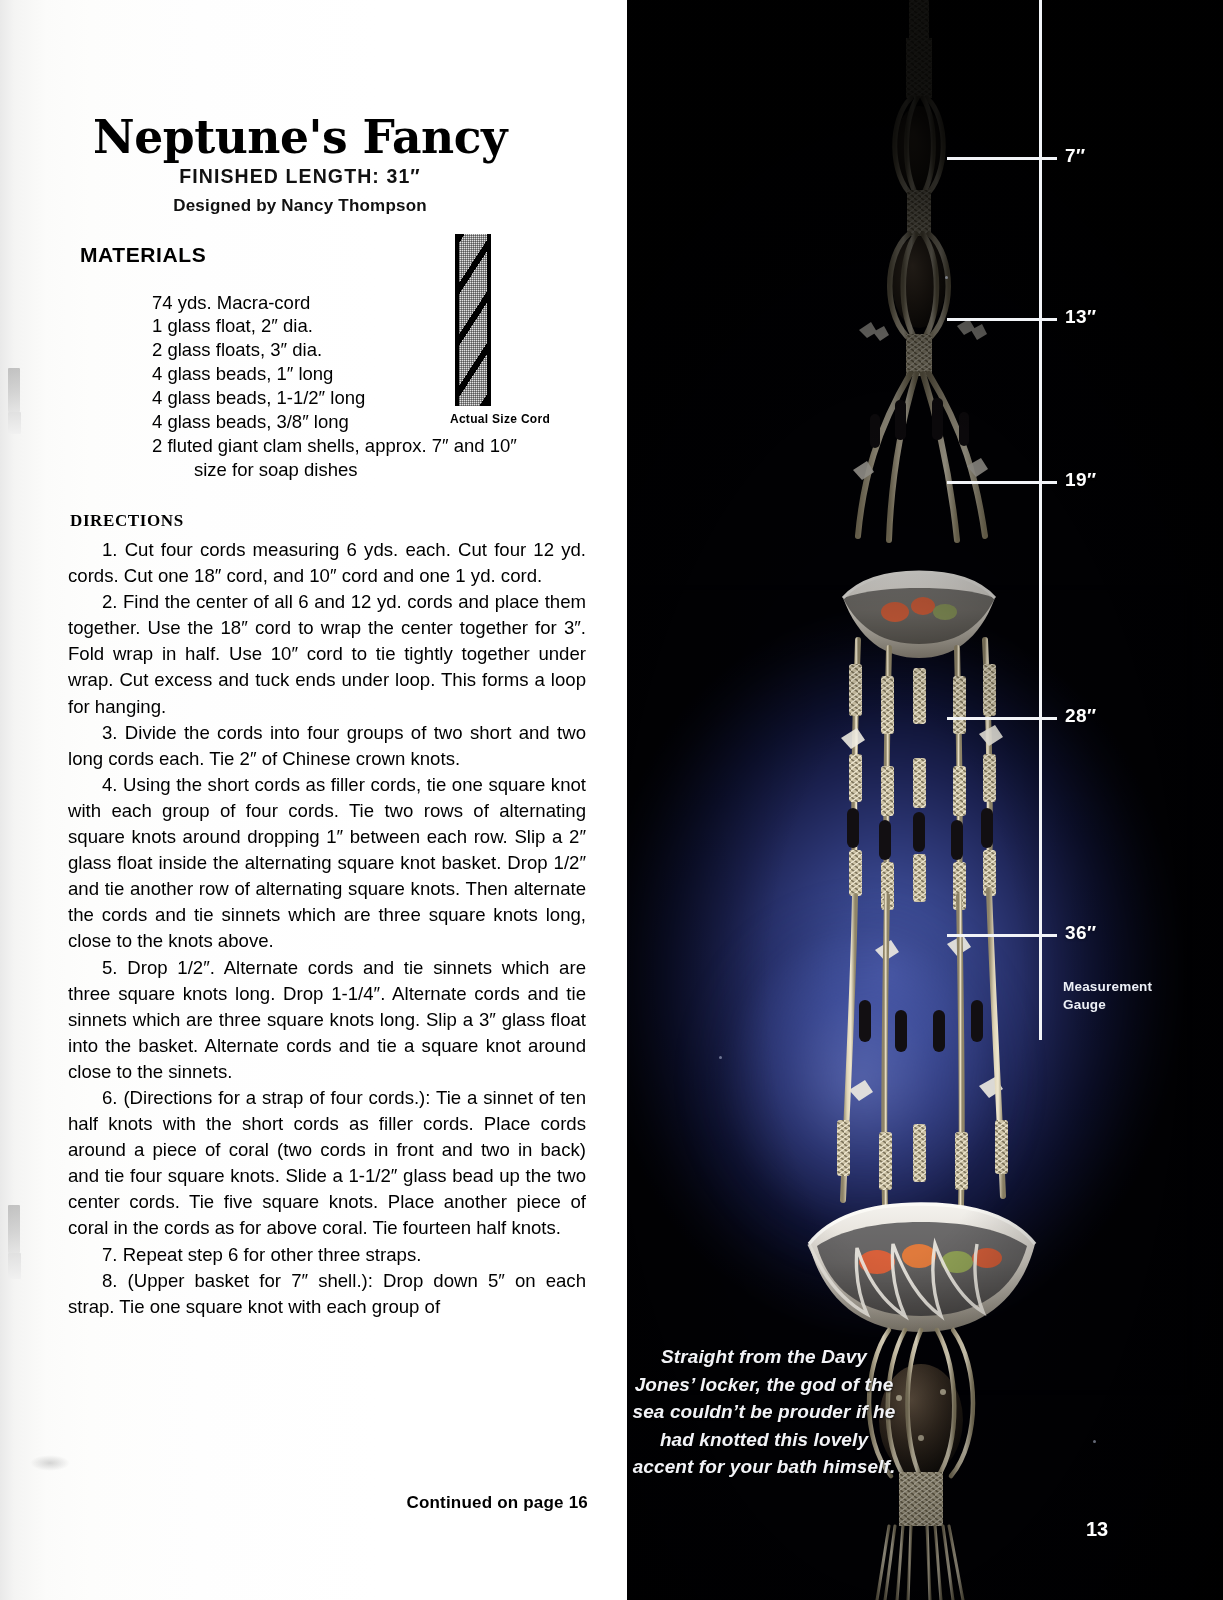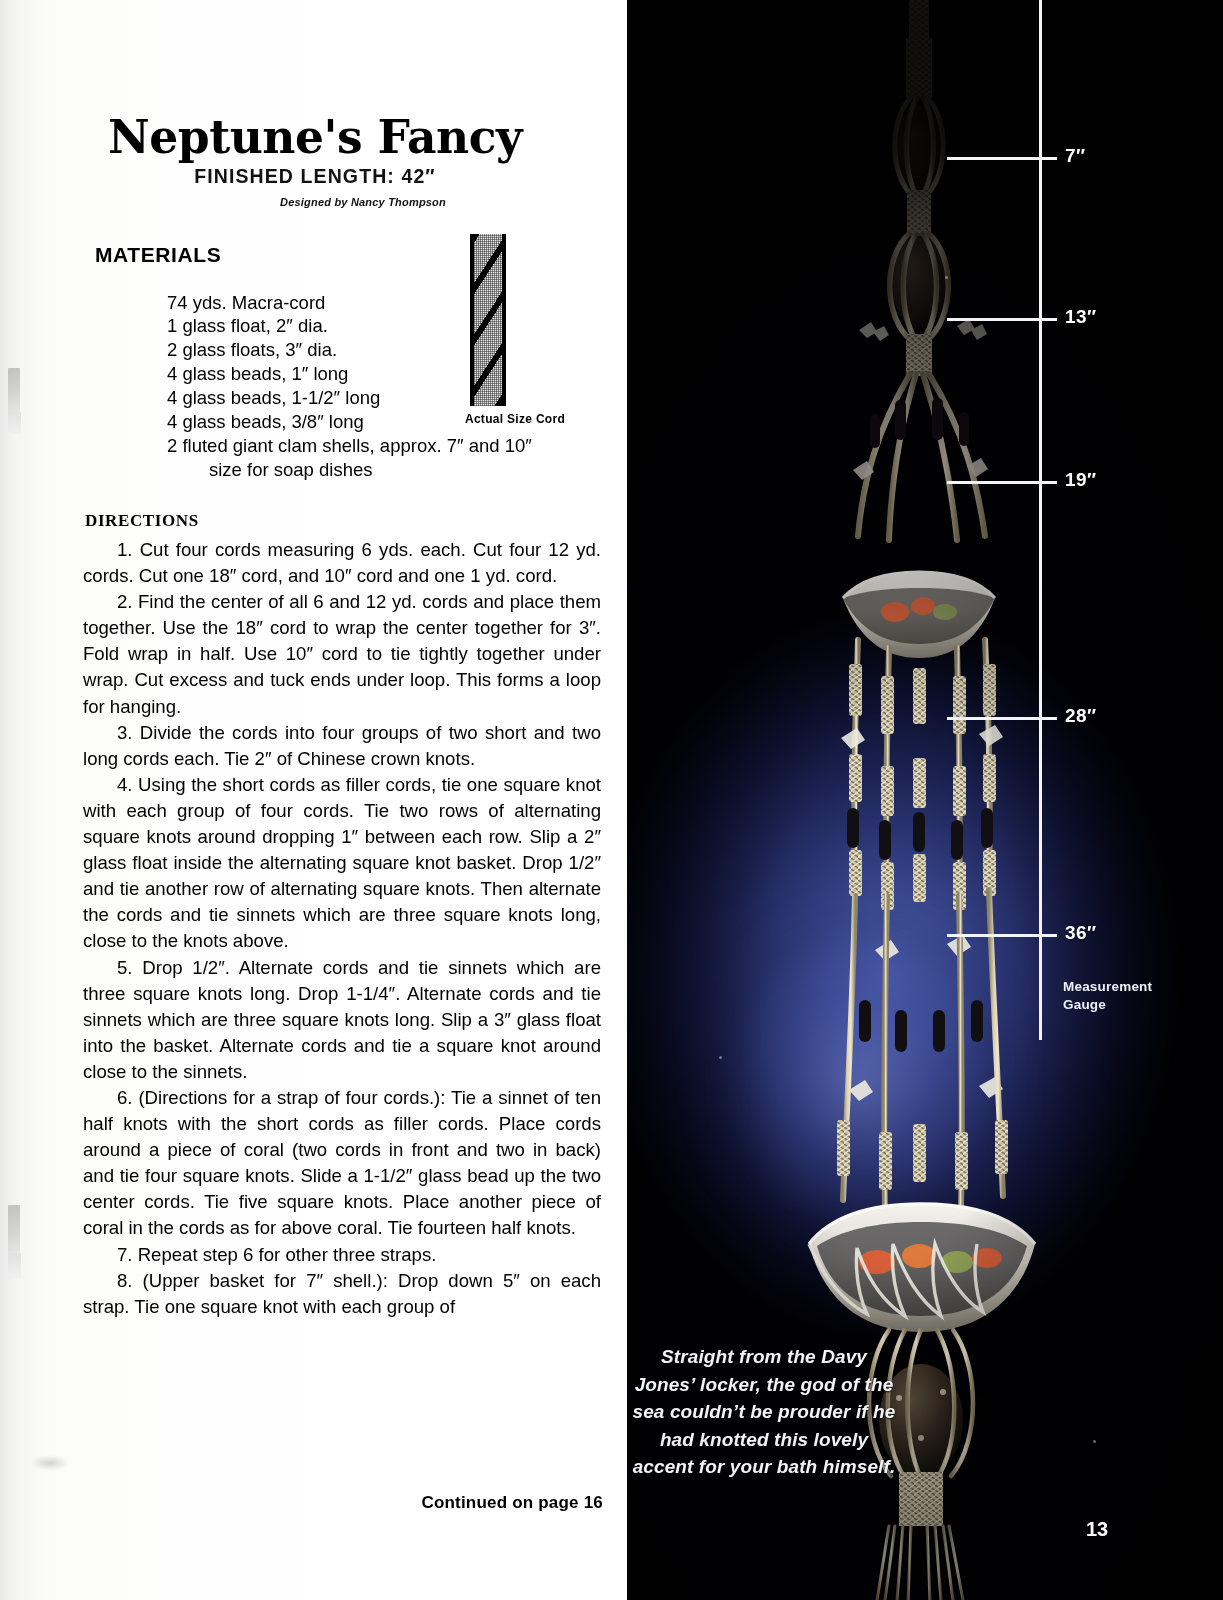--- a/index.html
+++ b/index.html
@@ -22,39 +22,39 @@
     background:linear-gradient(180deg,#9a9a9a,#b9b9b9 55%,#d8d8d8);
     opacity:.55;border-radius:1px;
   }
   .staple.s1{top:368px;height:44px;}
   .staple.s2{top:412px;height:22px;width:13px;background:linear-gradient(180deg,#dcdcdc,#f0f0f0);opacity:.8;}
   .staple.s3{top:1205px;height:48px;}
   .staple.s4{top:1253px;height:26px;width:13px;background:linear-gradient(180deg,#dcdcdc,#f0f0f0);opacity:.8;}
   .smudge{position:absolute;background:radial-gradient(ellipse at center,rgba(120,120,120,.30),rgba(120,120,120,0) 70%);}
 
   
-  .textcol{position:absolute;left:15px;top:0;width:540px;height:1600px;padding-left:12px;}
+  .textcol{position:absolute;left:0;top:0;width:540px;height:1600px;padding-left:12px;}
   .title{
     position:absolute;left:0;top:78px;width:600px;
     text-align:center;
     font-family:"DejaVu Serif", serif;
     font-weight:700;
     font-size:47px;
     letter-spacing:-0.5px;
     color:#000;
     transform:scaleX(0.97);
     transform-origin:center;
   }
   .finished{
     position:absolute;left:0;top:165px;width:600px;text-align:center;
     font-size:19.5px;font-weight:700;letter-spacing:1.1px;color:#111;
   }
   .designer{
     position:absolute;left:0;top:196px;width:600px;text-align:center;
-    font-size:11px;font-style:italic;font-weight:700;letter-spacing:.2px;color:#111;margin-left:48px;
+    font-size:17px;font-weight:700;letter-spacing:.2px;color:#111;
   }
 
   .mat-head{position:absolute;left:80px;top:243px;font-size:21px;font-weight:700;letter-spacing:.6px;color:#000;}
   .mat-list{position:absolute;left:112px;top:272px;width:470px;font-size:18.5px;line-height:23.9px;color:#000;font-weight:500;}
   .mat-list li{list-style:none;white-space:pre-wrap;}
   .mat-list .ind{padding-left:42px;}
 
   
   .cordwrap{position:absolute;left:400px;top:234px;width:200px;}
   .cord-fig{
@@ -153,21 +153,21 @@
 
   <div class="staple s1"></div>
   <div class="staple s2"></div>
   <div class="staple s3"></div>
   <div class="staple s4"></div>
   <div class="smudge" style="left:30px;top:1455px;width:40px;height:16px;"></div>
 
   <div class="textcol">
 
     <h1 class="title">Neptune's Fancy</h1>
-    <div class="finished">FINISHED LENGTH:  42″</div>
+    <div class="finished">FINISHED LENGTH:  31″</div>
     <div class="designer">Designed by Nancy Thompson</div>
 
     <div class="mat-head">MATERIALS</div>
     <ul class="mat-list" id="materials-list">
         <li>74 yds. Macra-cord</li>
         <li>1 glass float, 2″ dia.</li>
         <li>2 glass floats, 3″ dia.</li>
         <li>4 glass beads, 1″ long</li>
         <li>4 glass beads, 1-1/2″ long</li>
         <li>4 glass beads, 3/8″ long</li>

